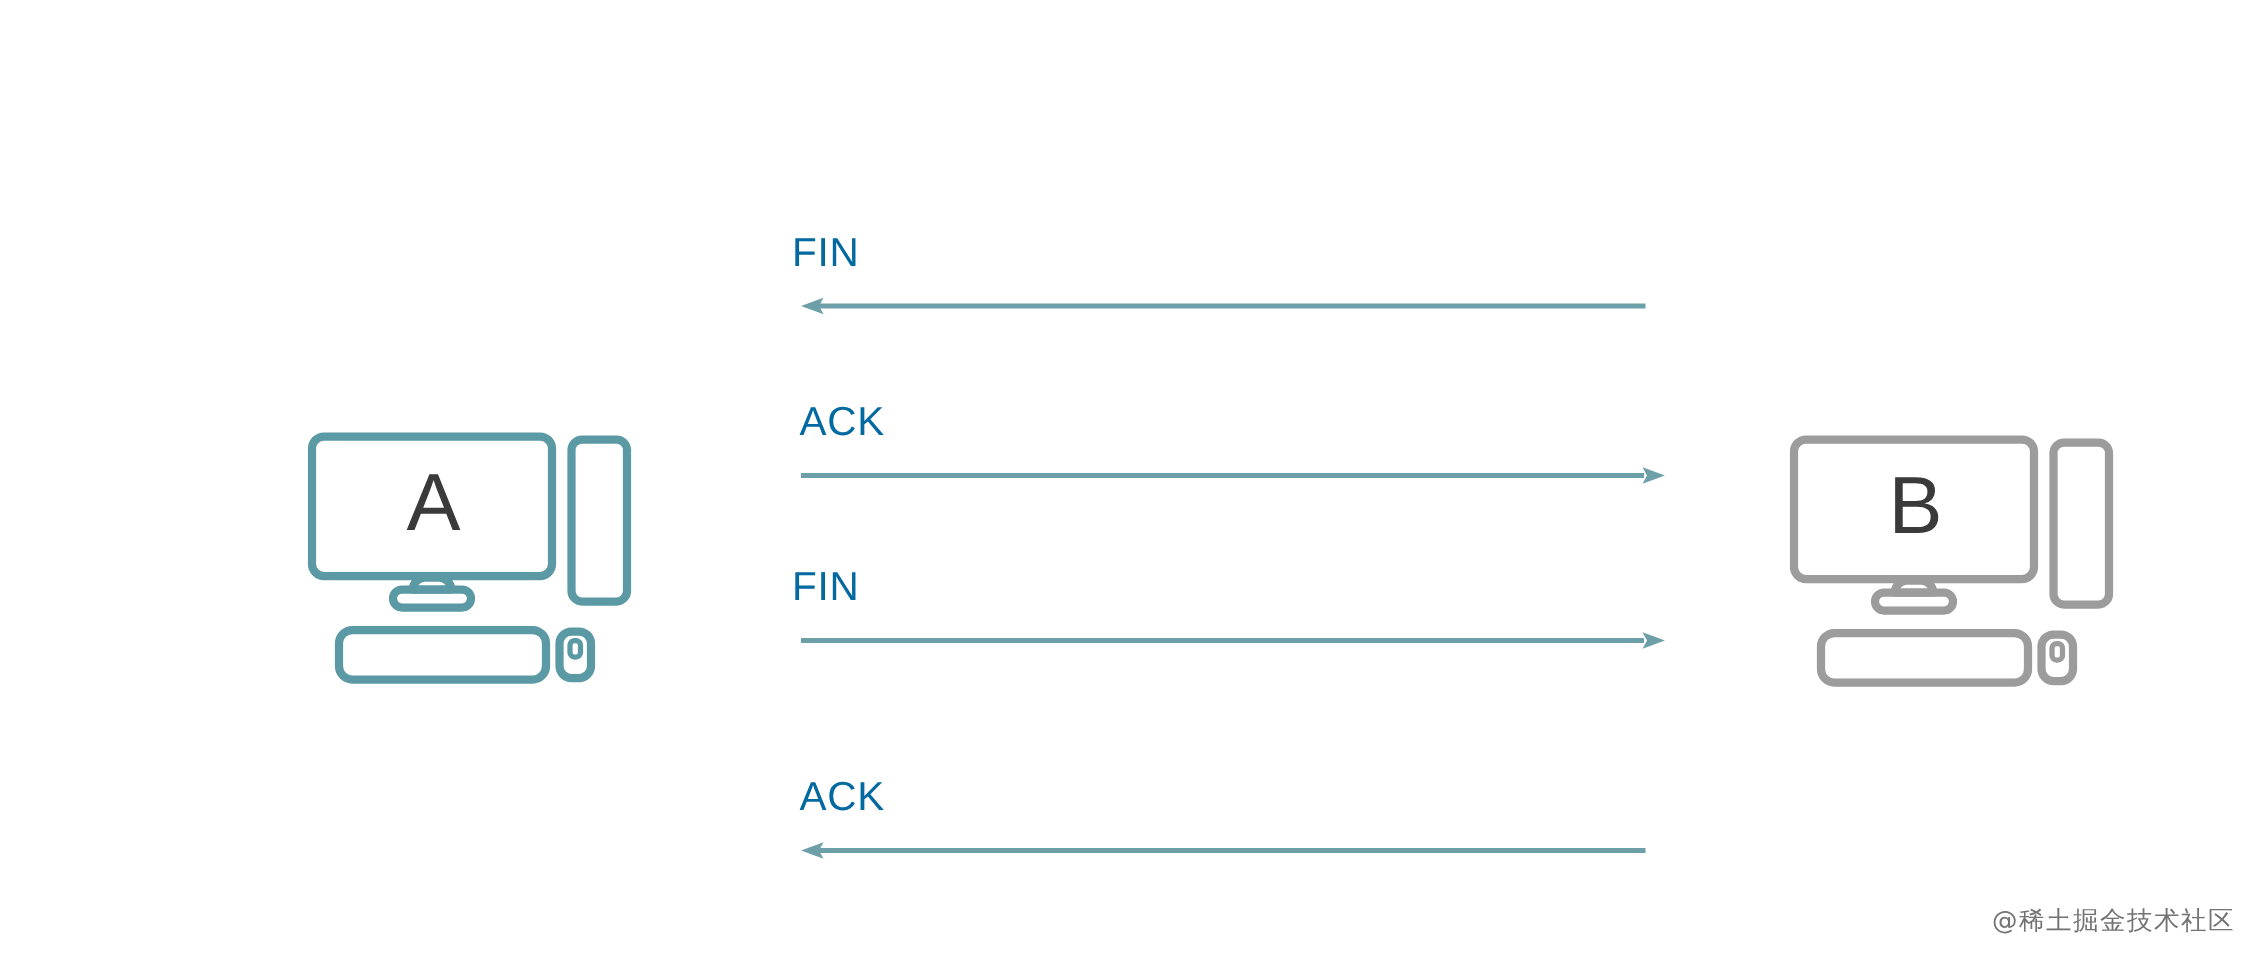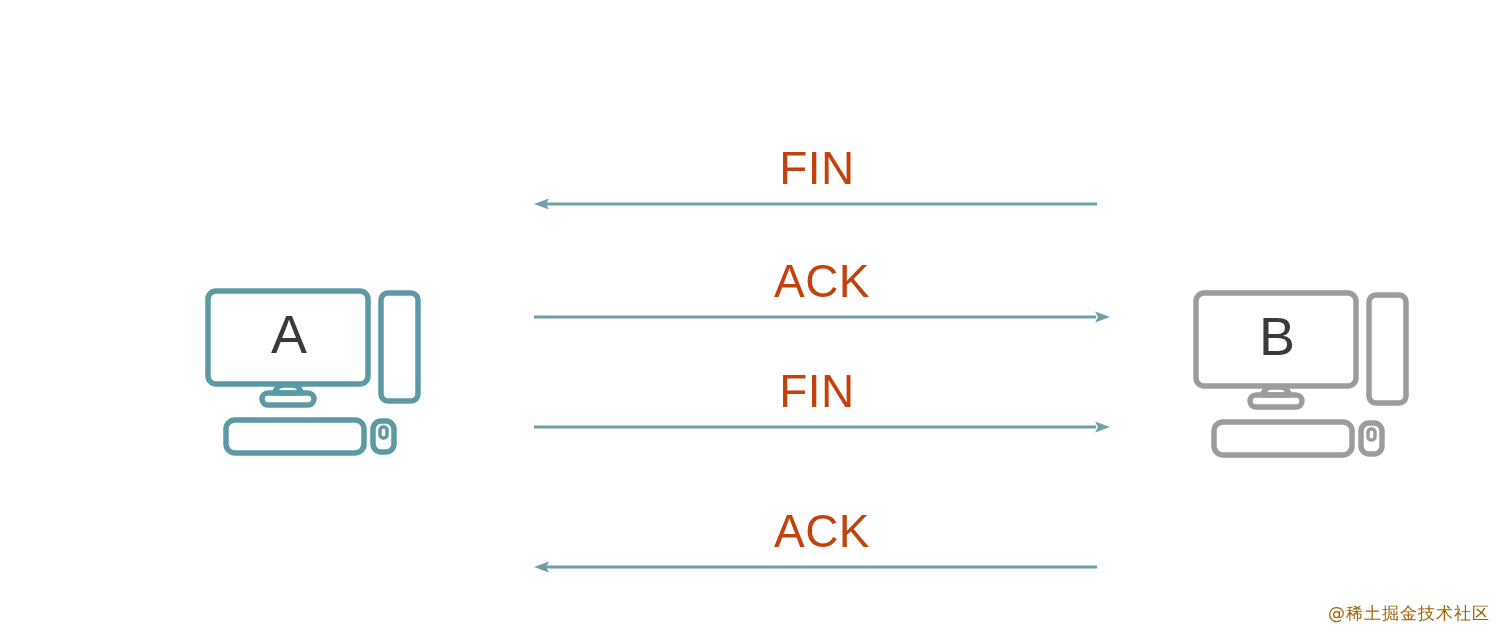--- a/index.html
+++ b/index.html
@@ -45,24 +45,23 @@
   .message-row {
     position: absolute;
     left: 533px;
     width: 578px;
     height: 70px;
   }
   .message-label {
     position: absolute;
     top: 0;
     width: 100%;
-    text-align: center;
-    font-size: 46px;
+    font-size: 27px;
     font-weight: 400;
-    color: #c2410c;
+    color: #0369a1;
     letter-spacing: 0.5px;
     line-height: 44px;
     white-space: nowrap;
   }
   .message-arrow {
     position: absolute;
     left: 0;
     top: 48px;
     width: 578px;
     height: 20px;
@@ -79,21 +78,21 @@
   #row-1 .message-label { transform: translateX(-5px); }
   #row-3 .message-label { transform: translateX(-5px); }
   #row-4 .message-label { transform: translateX(0px); }
 
   
   #watermark {
     position: absolute;
     right: 22px;
     bottom: 12px;
     font-size: 17px;
-    color: #a16207;
+    color: #737373;
     letter-spacing: 1px;
     white-space: nowrap;
     font-family: "DejaVu Sans", sans-serif;
   }
 </style>
 </head>
 <body>
 
 <div id="canvas">
 

